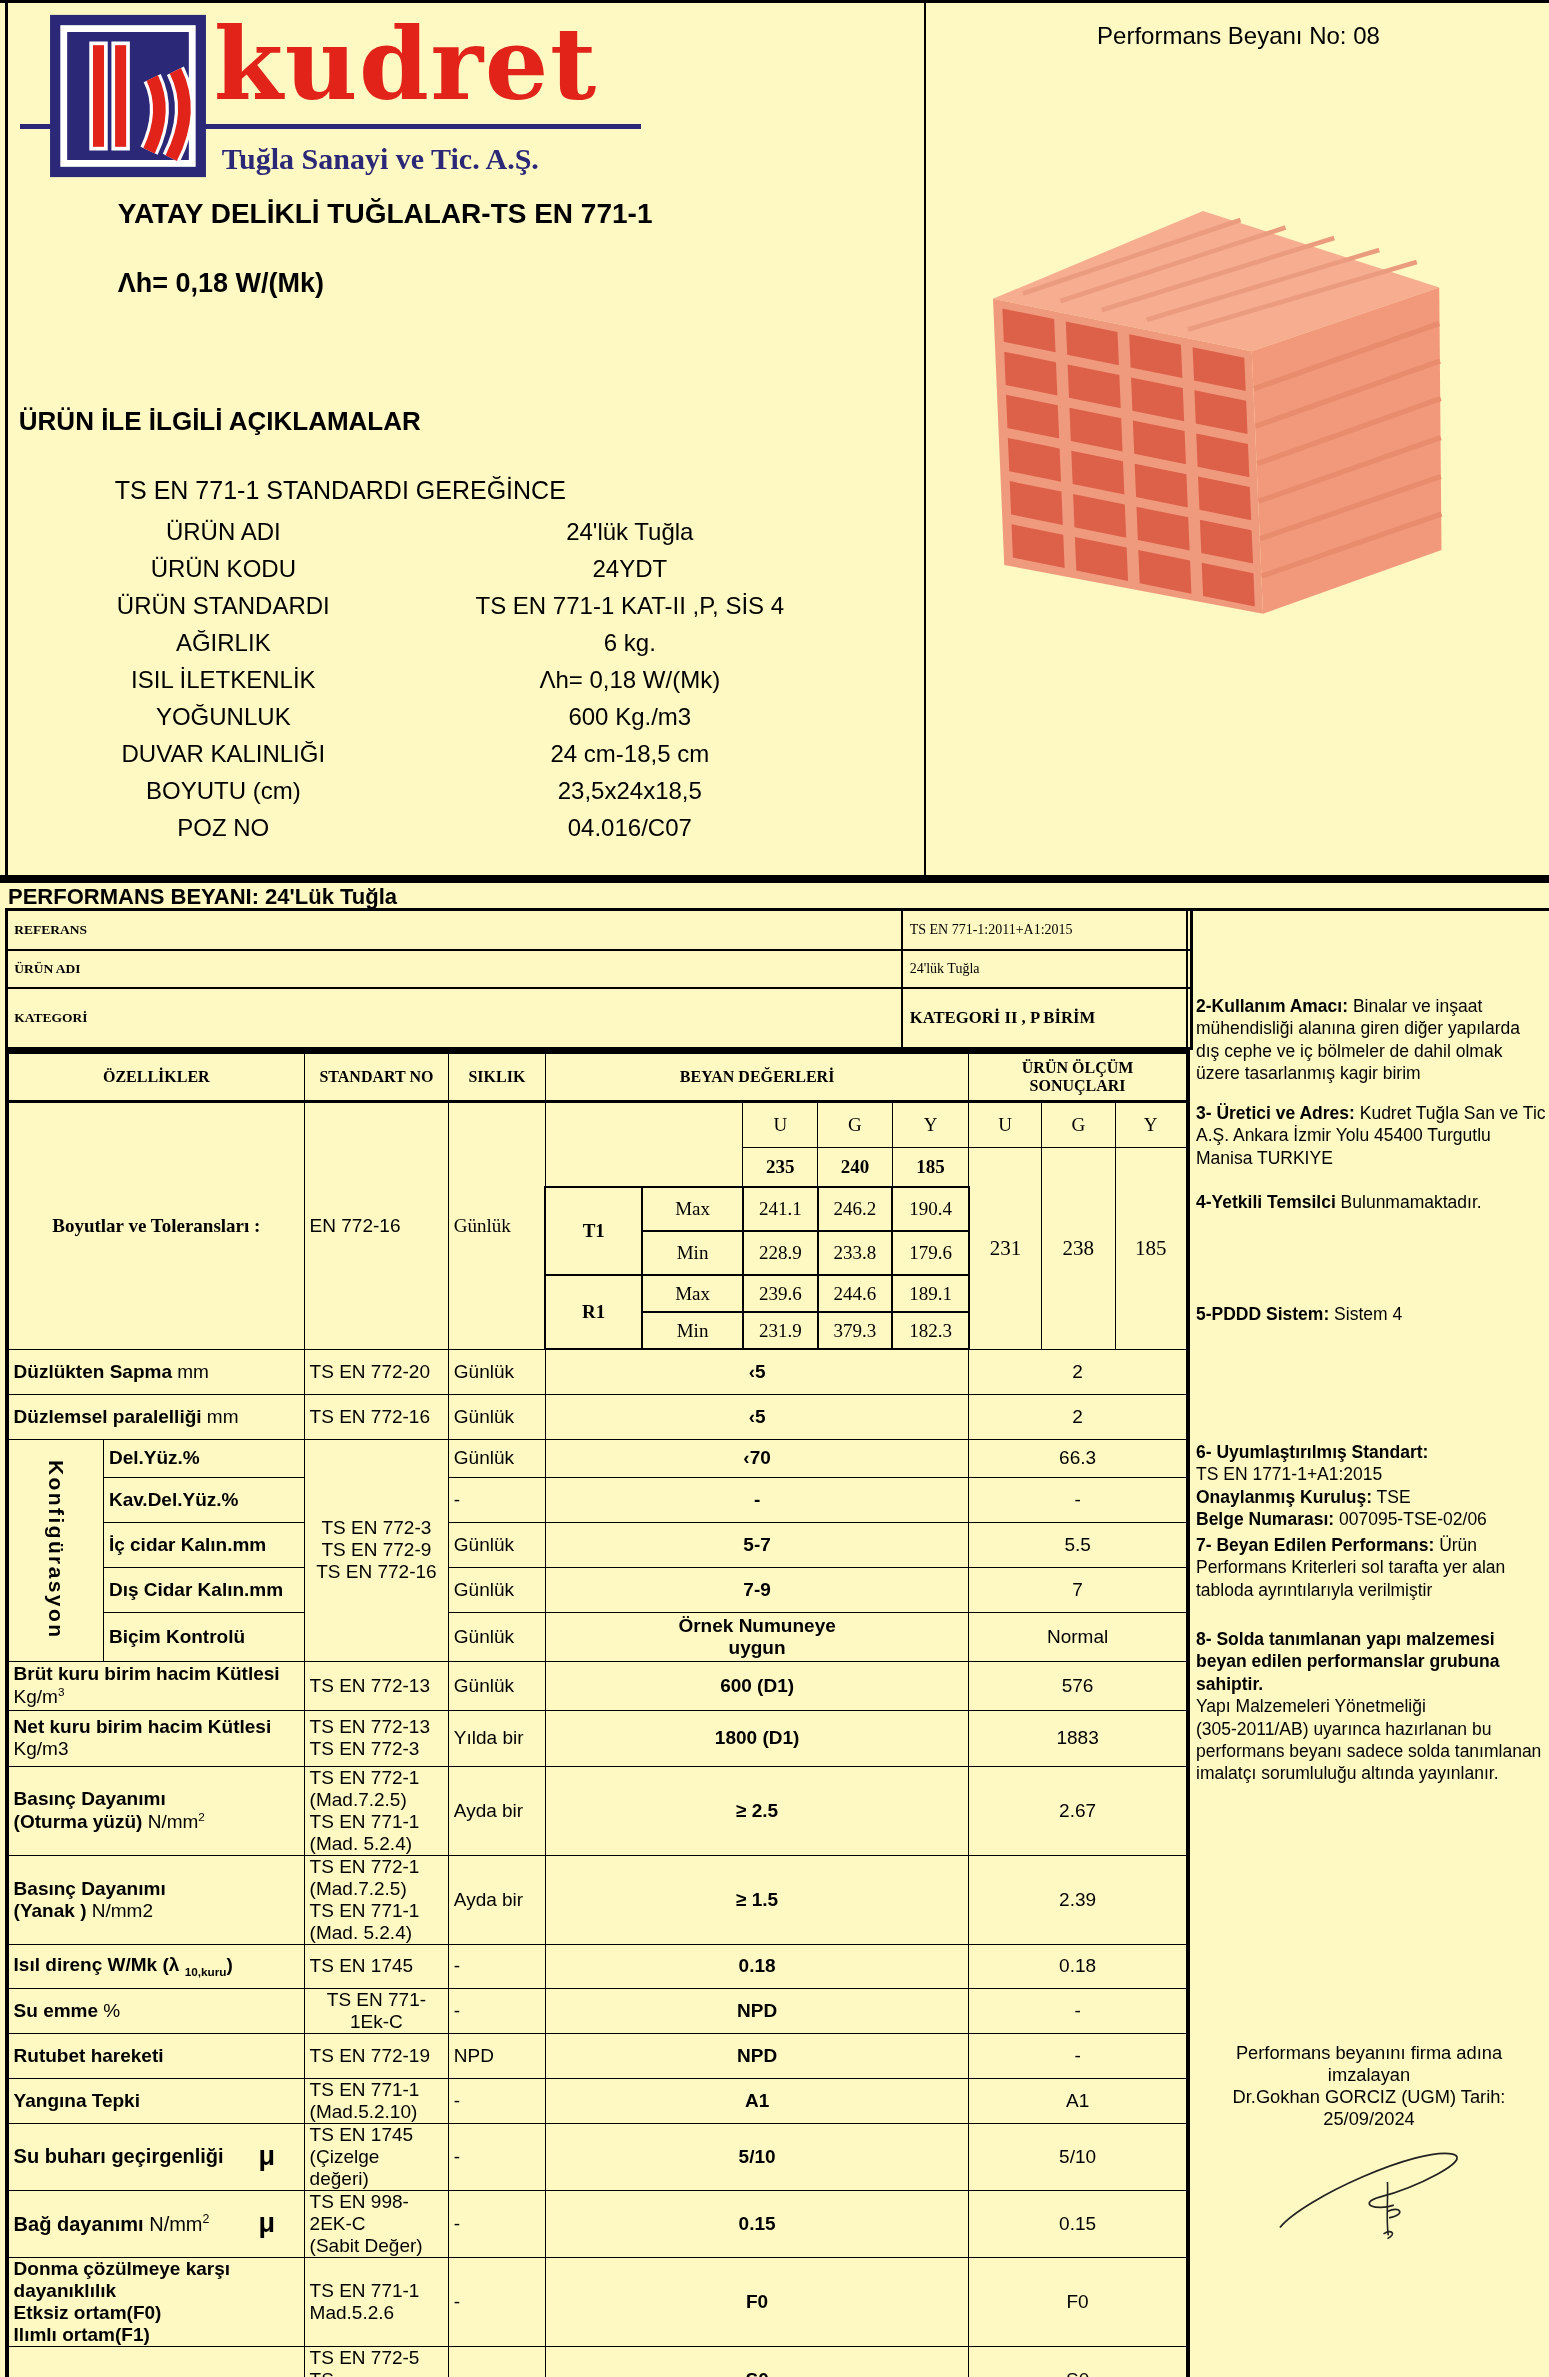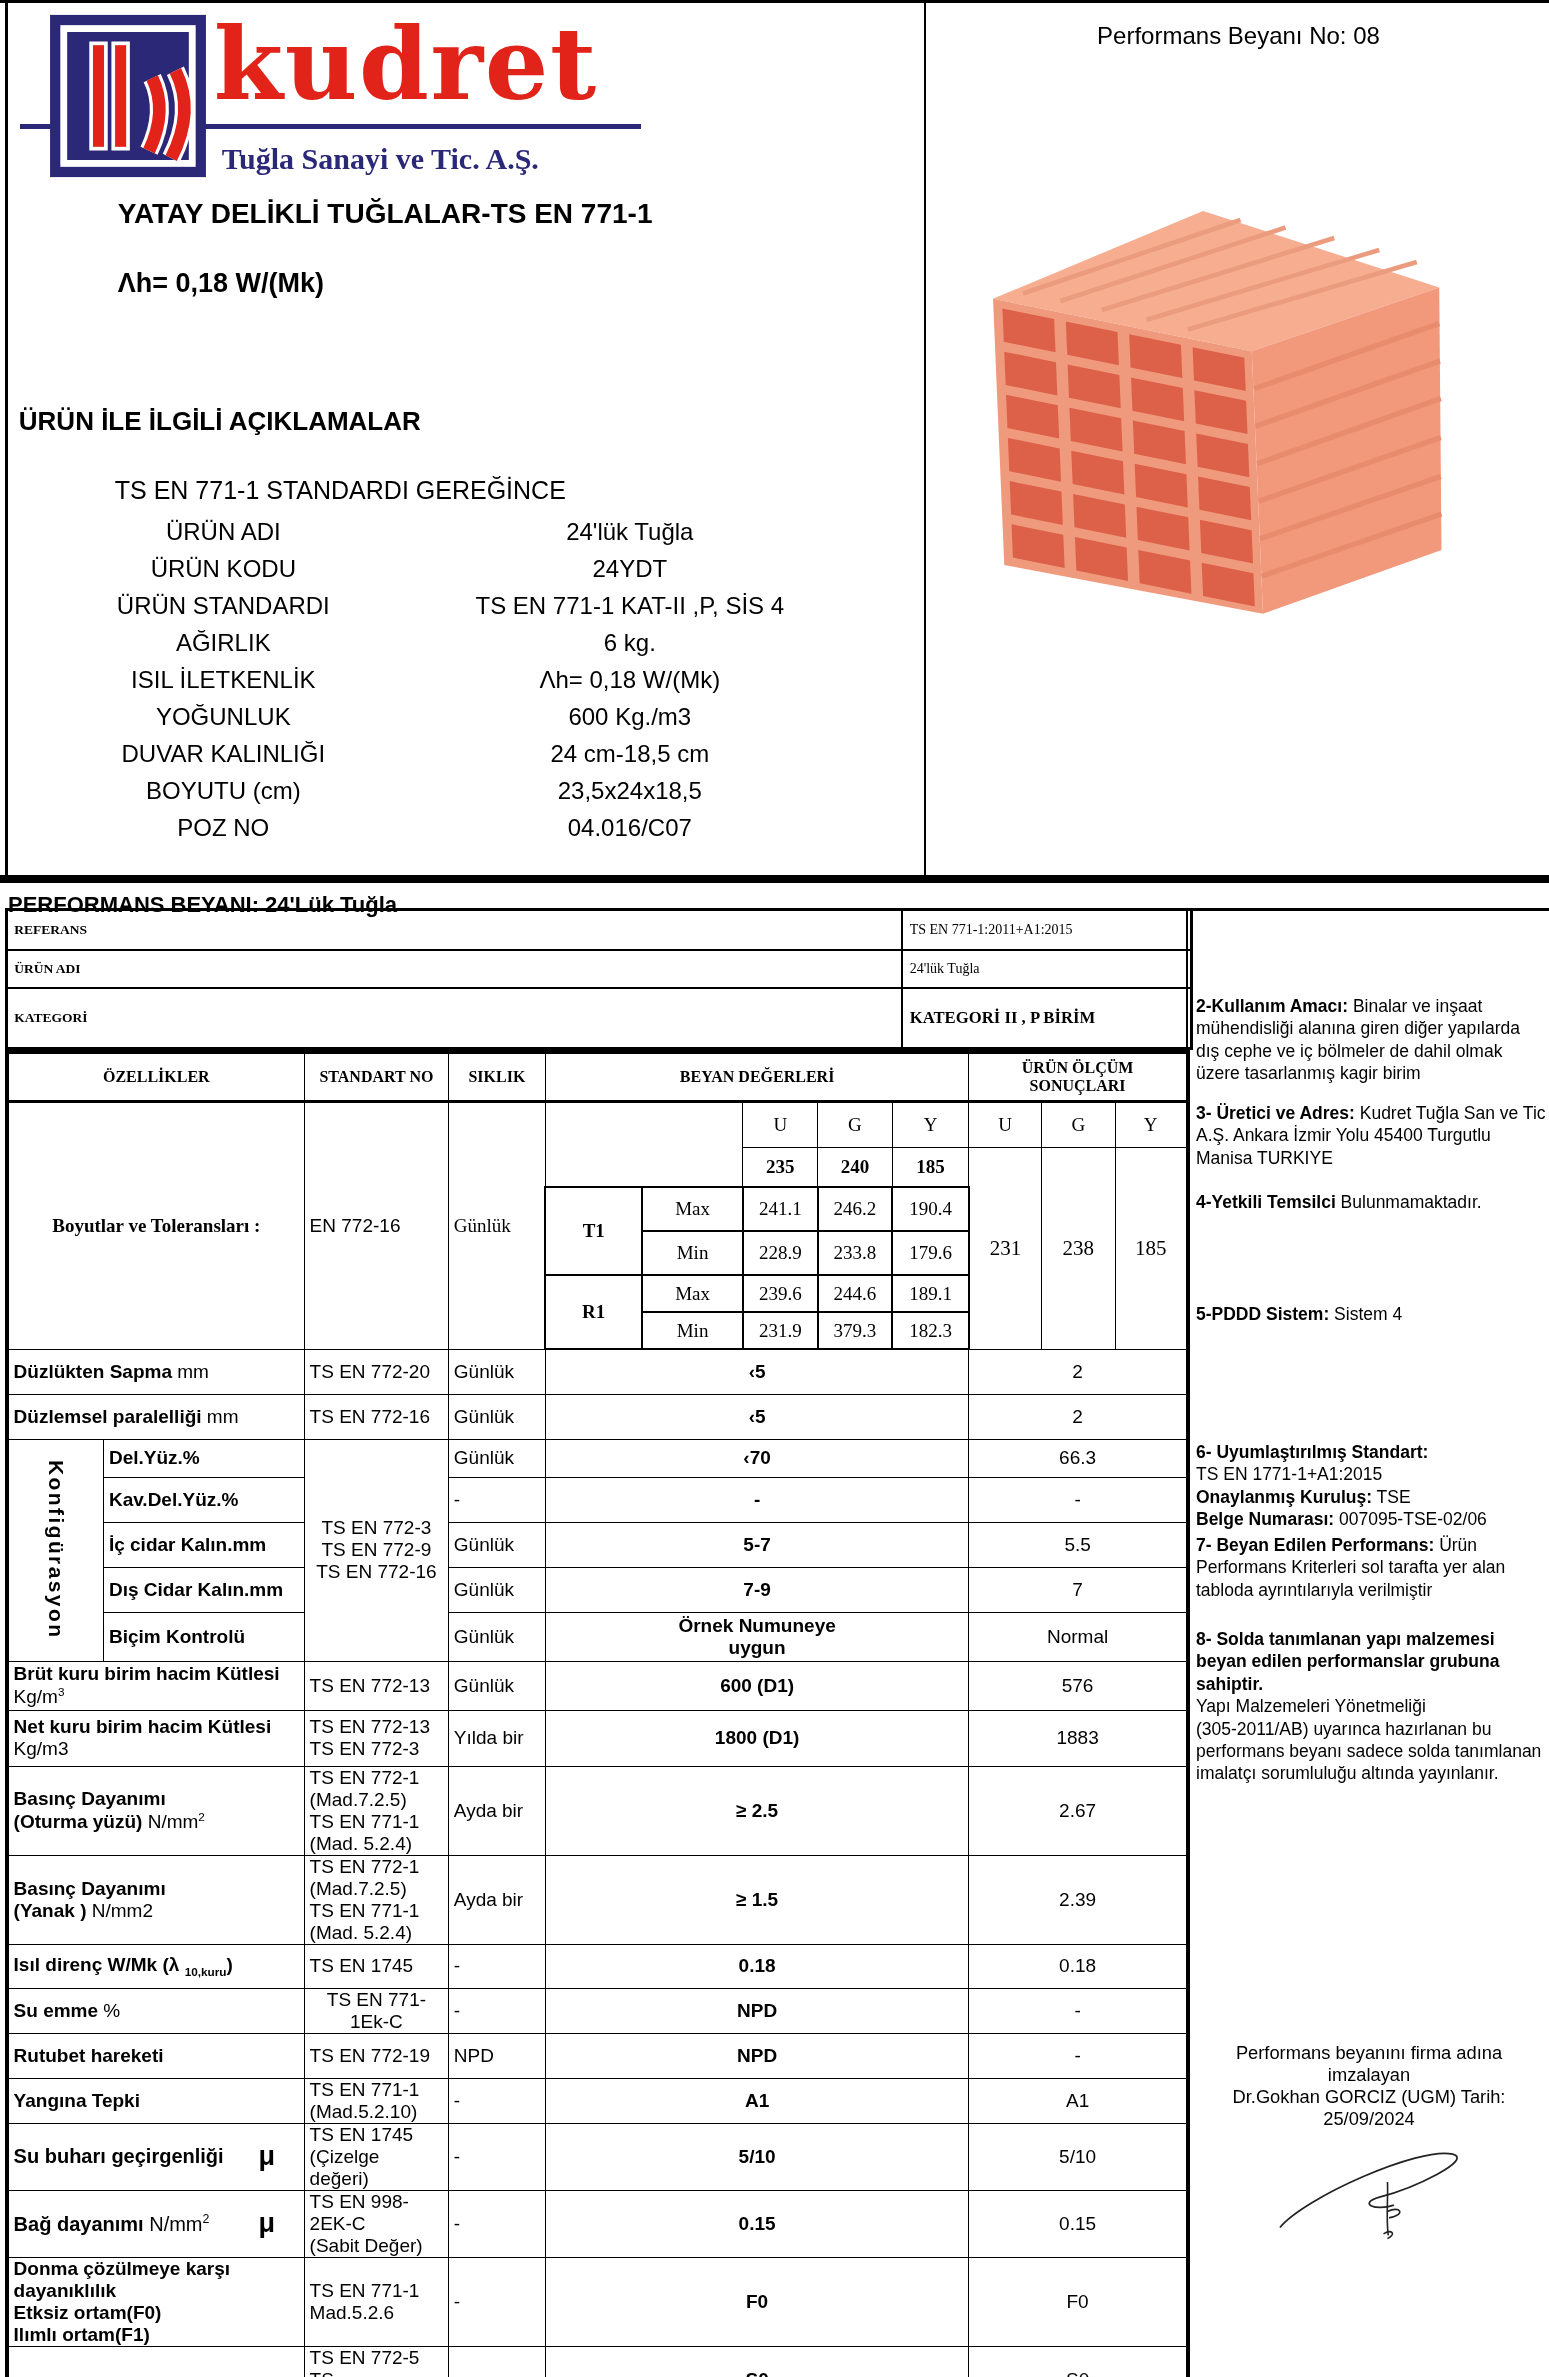--- a/index.html
+++ b/index.html
@@ -1,16 +1,16 @@
 <!DOCTYPE html>
 <html style="font-size:12.7px"><head>
 <meta charset="utf-8">
 <style>
   html,body{margin:0;padding:0;background:#888;}
-  #page{position:relative;width:1550px;height:2377px;background:#ffffff;
+  #page{position:relative;width:1550px;height:2377px;background:#fef9c3;
         font-family:"Liberation Sans",sans-serif;color:#000;overflow:hidden;}
   
   #top-border{position:absolute;left:0;top:0;width:100%;height:3.2px;background:#000;}
   #info-box{position:absolute;left:4.8px;top:0;width:916px;height:875px;
             border-left:3.2px solid #000;border-right:2.4px solid #000;}
   #black-bar{position:absolute;left:0;top:875px;width:100%;height:8px;background:#000;}
   #doc-no{position:absolute;left:932px;top:22px;width:613px;text-align:center;
           font-size:24px;}
   #logo-line{position:absolute;left:12.7px;top:124px;width:621px;height:4.8px;background:#2b2878;}
   #logo-mark{position:absolute;left:41px;top:12.7px;width:158px;height:166px;}
@@ -22,21 +22,21 @@
   #lambda-line{position:absolute;left:110px;top:268px;font-size:27px;font-weight:bold;}
   #sect-heading{position:absolute;left:11px;top:406px;font-size:26px;font-weight:bold;}
   #std-line{position:absolute;left:107px;top:476px;font-size:25px;}
   #spec-list{position:absolute;left:48px;top:513px;width:829px;}
   .spec-row{display:flex;height:37px;align-items:center;font-size:24px;}
   .spec-row .sl{width:335px;text-align:center;}
   .spec-row .sv{width:478px;text-align:center;}
   
   #brick{position:absolute;left:948px;top:169px;width:510px;height:462px;}
   
-  #decl-title{position:absolute;left:8px;top:884px;font-size:22px;font-weight:bold;margin-top:8px;}
+  #decl-title{position:absolute;left:8px;top:884px;font-size:22px;font-weight:bold;}
   table{border-collapse:collapse;table-layout:fixed;}
   #meta-table{position:absolute;left:4.8px;top:908px;width:1185px;border:3.2px solid #000;}
   #meta-table td{border:2.4px solid #000;padding:1.6px 6.4px;overflow:hidden;}
   .meta-l{font-family:"Liberation Serif",serif;font-weight:bold;font-size:13.5px;}
   .meta-v{font-family:"Liberation Serif",serif;font-size:14px;}
   .meta-v.small{font-size:16.7px;font-weight:bold;}
   #main-table{position:absolute;left:4.8px;top:1050px;width:1185px;border:4px solid #000;
               border-bottom:9.6px solid #000;}
   #main-table td,#main-table th{border:1.6px solid #000;padding:0 4.8px;overflow:hidden;
               font-size:19px;vertical-align:middle;}

